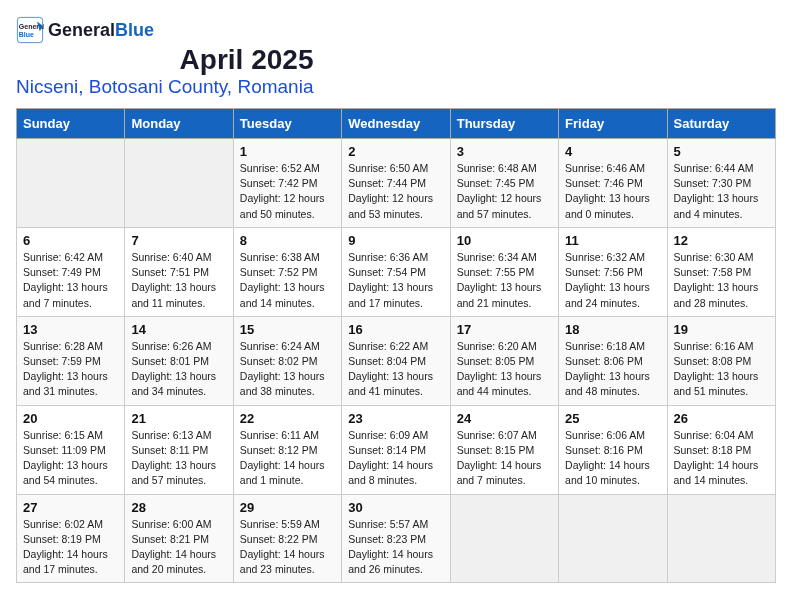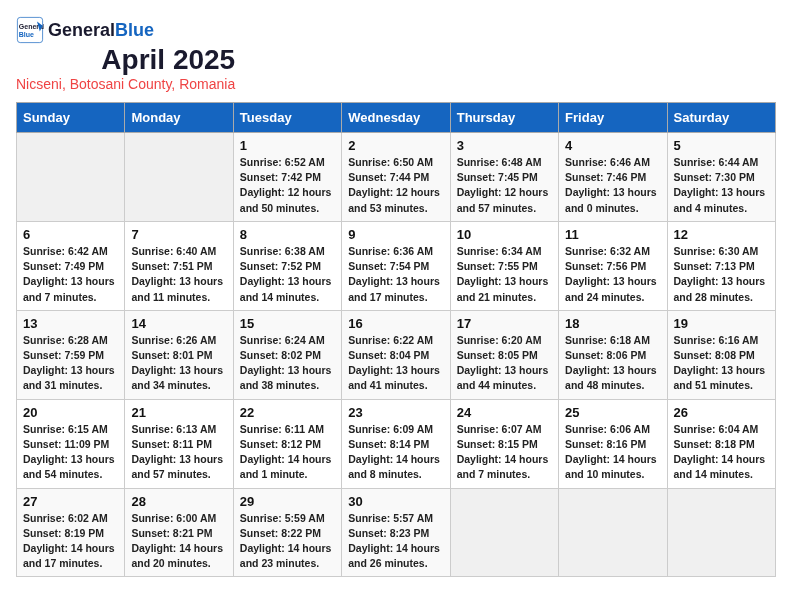--- a/index.html
+++ b/index.html
@@ -28,22 +28,22 @@
     }
     .title-area {
       text-align: right;
     }
     .main-title {
       font-size: 28px;
       font-weight: bold;
       color: #1a1a2e;
     }
     .subtitle {
-      font-size: 14px;
-      color: #ef4444;
+      font-size: 19px;
+      color: #1d4ed8;
     }
     .calendar {
       width: 100%;
       border-collapse: collapse;
       font-size: 11px;
     }
     .calendar thead th {
       background-color: #1565c0;
       color: #fff;
       padding: 7px 6px;
@@ -71,21 +71,20 @@
       font-size: 13px;
       font-weight: bold;
       color: #111;
       display: block;
       margin-bottom: 2px;
     }
     .day-info {
       color: #222;
       font-size: 10.5px;
       line-height: 1.45;
-      font-weight: bold;
     }
     .empty-cell {
       background: #f0f0f0 !important;
     }
   </style>
 </head>
 <body>
 
 <div class="header-area">
   <div class="logo">
@@ -211,21 +210,21 @@
           <div class="day-info">
             <div>Sunrise: 6:32 AM</div>
             <div>Sunset: 7:56 PM</div>
             <div>Daylight: 13 hours and 24 minutes.</div>
           </div>
         </td>
         <td>
           <span class="day-number">12</span>
           <div class="day-info">
             <div>Sunrise: 6:30 AM</div>
-            <div>Sunset: 7:13 PM</div>
+            <div>Sunset: 7:58 PM</div>
             <div>Daylight: 13 hours and 28 minutes.</div>
           </div>
         </td>
       </tr>
       <tr>
         <td>
           <span class="day-number">13</span>
           <div class="day-info">
             <div>Sunrise: 6:28 AM</div>
             <div>Sunset: 7:59 PM</div>

